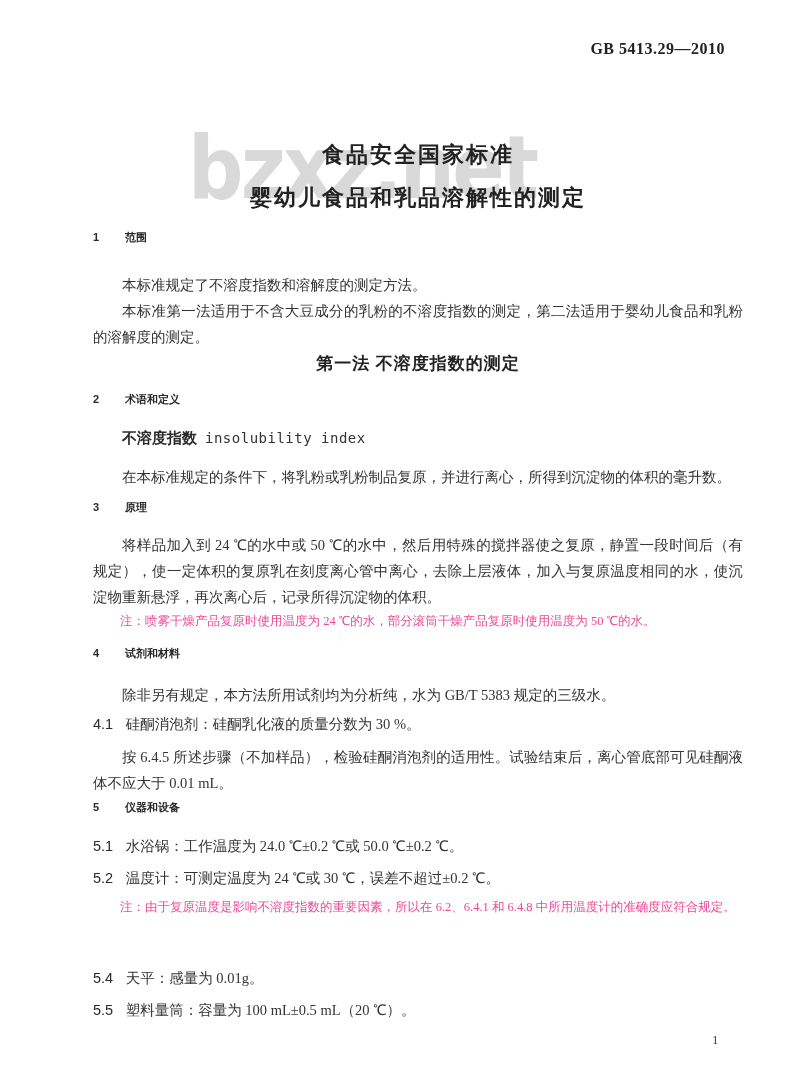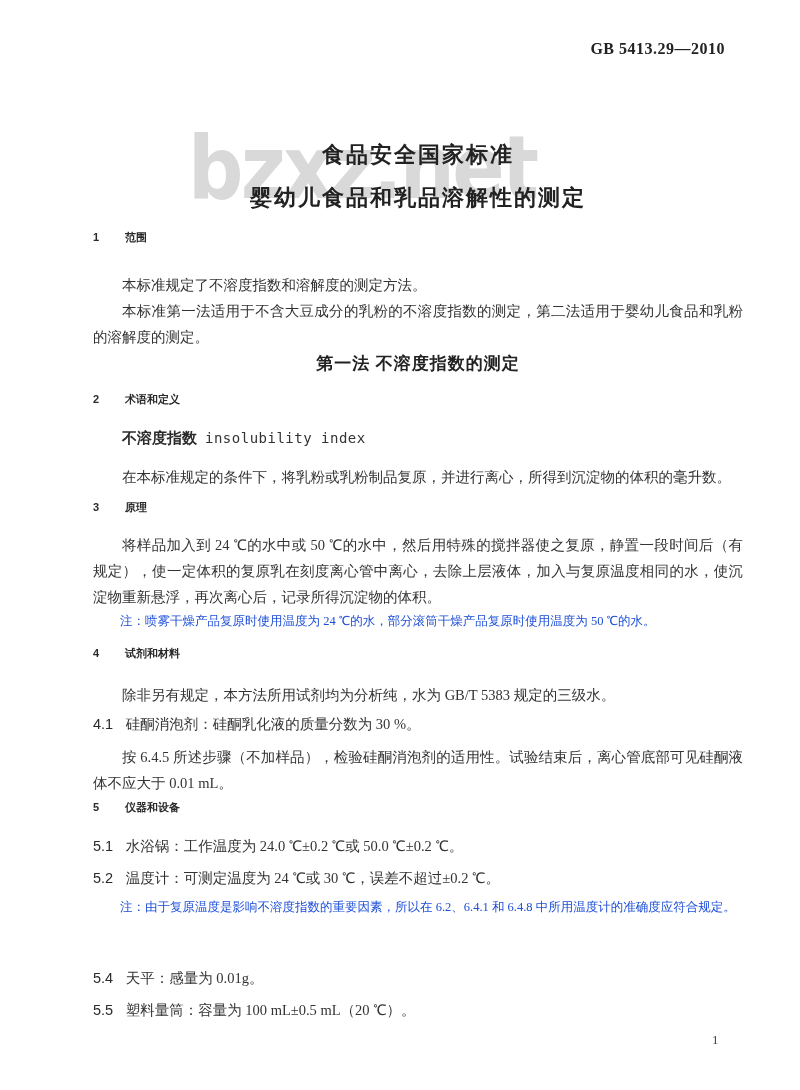--- a/index.html
+++ b/index.html
@@ -78,21 +78,21 @@
     position: absolute; left: 93px; width: 650px;
     font-size: 14.5px; color: #333; line-height: 24px;
   }
   .clause .clause-num {
     font-family: "Liberation Sans", sans-serif;
     font-weight: normal; display: inline-block; min-width: 29px;
     color: #2a2a2a;
   }
   .note {
     position: absolute; left: 120px; width: 625px;
-    font-size: 12.5px; line-height: 19px; color: #1d4ed8;
+    font-size: 12.5px; line-height: 19px; color: #ec4899;
     text-align: justify;
   }
   .page-number {
     position: absolute; top: 1032px; left: 712px;
     font-size: 13px; color: #444;
   }
 </style>
 </head>
 <body>
 

